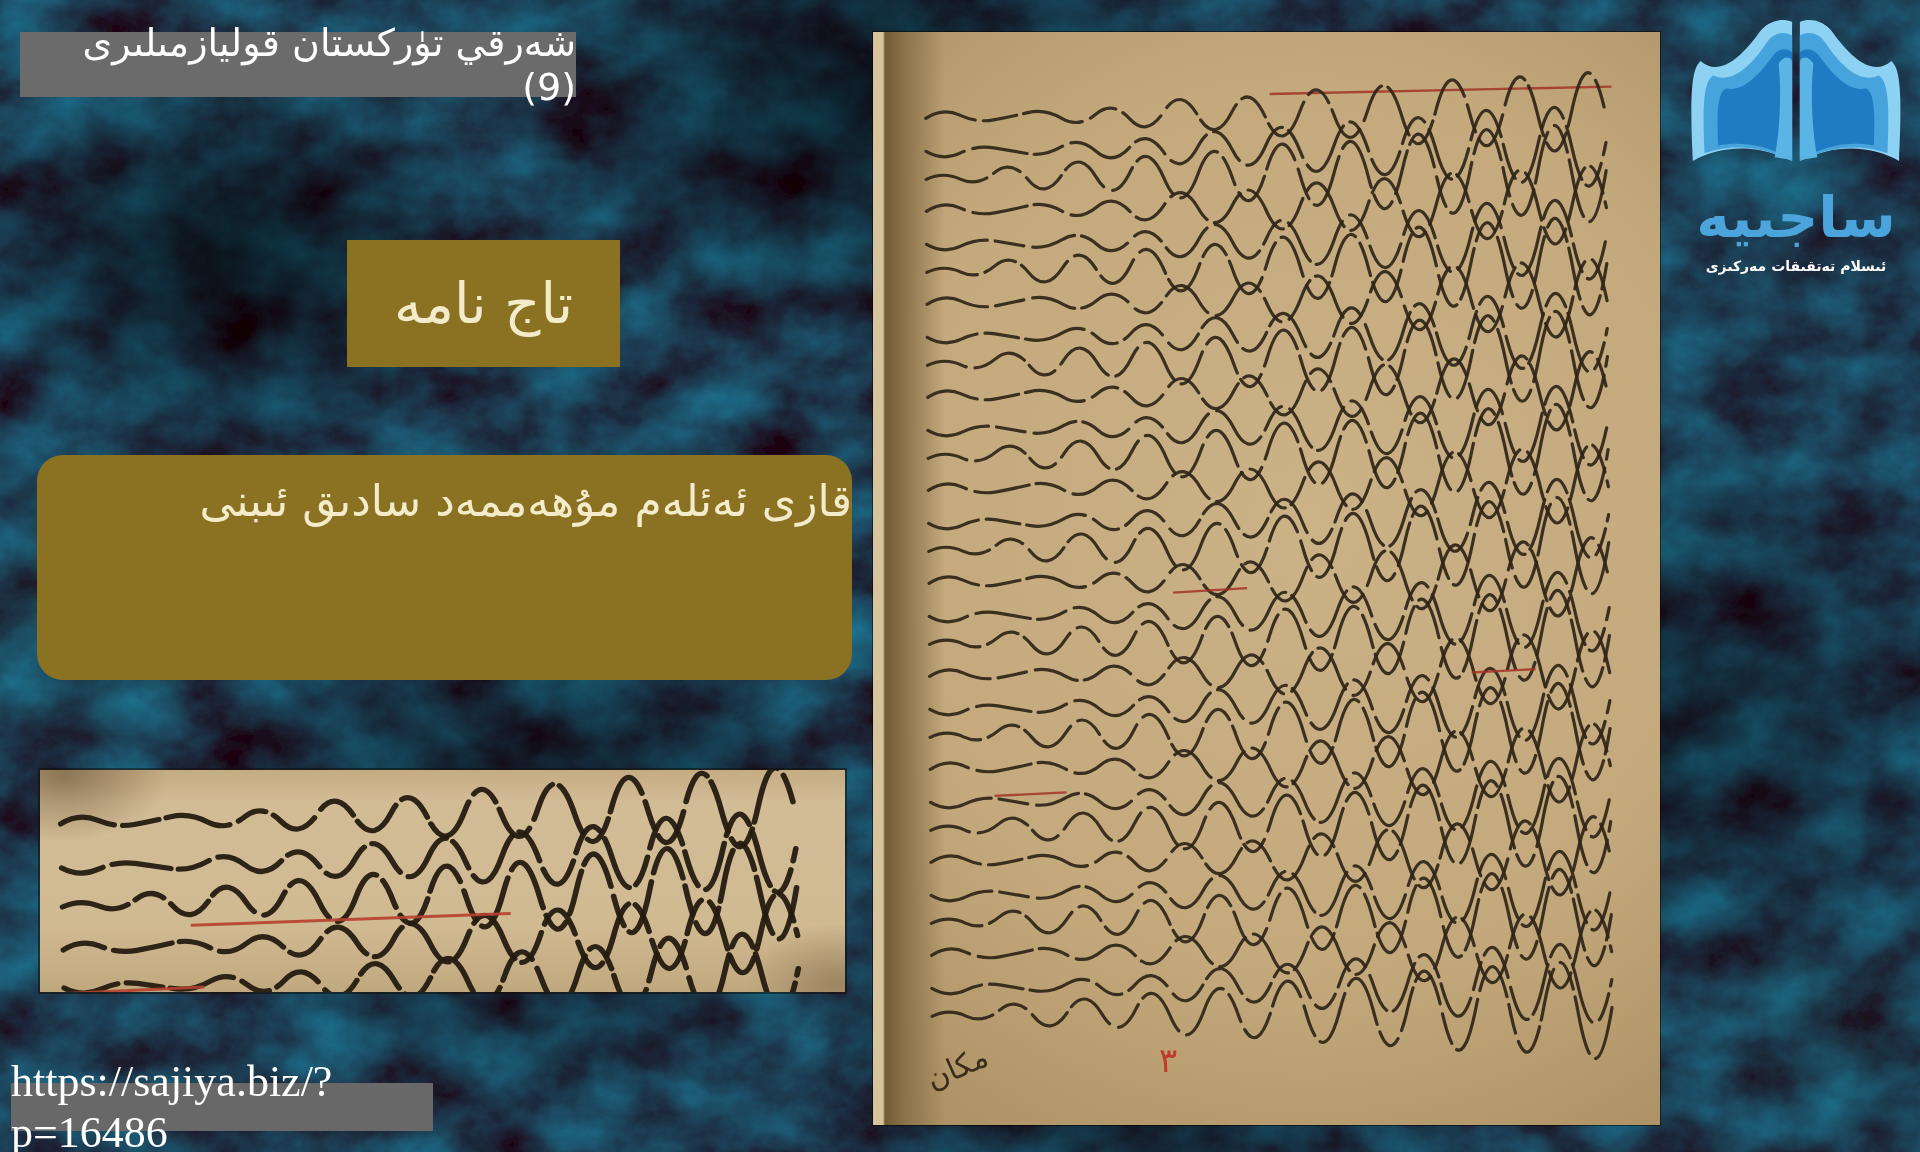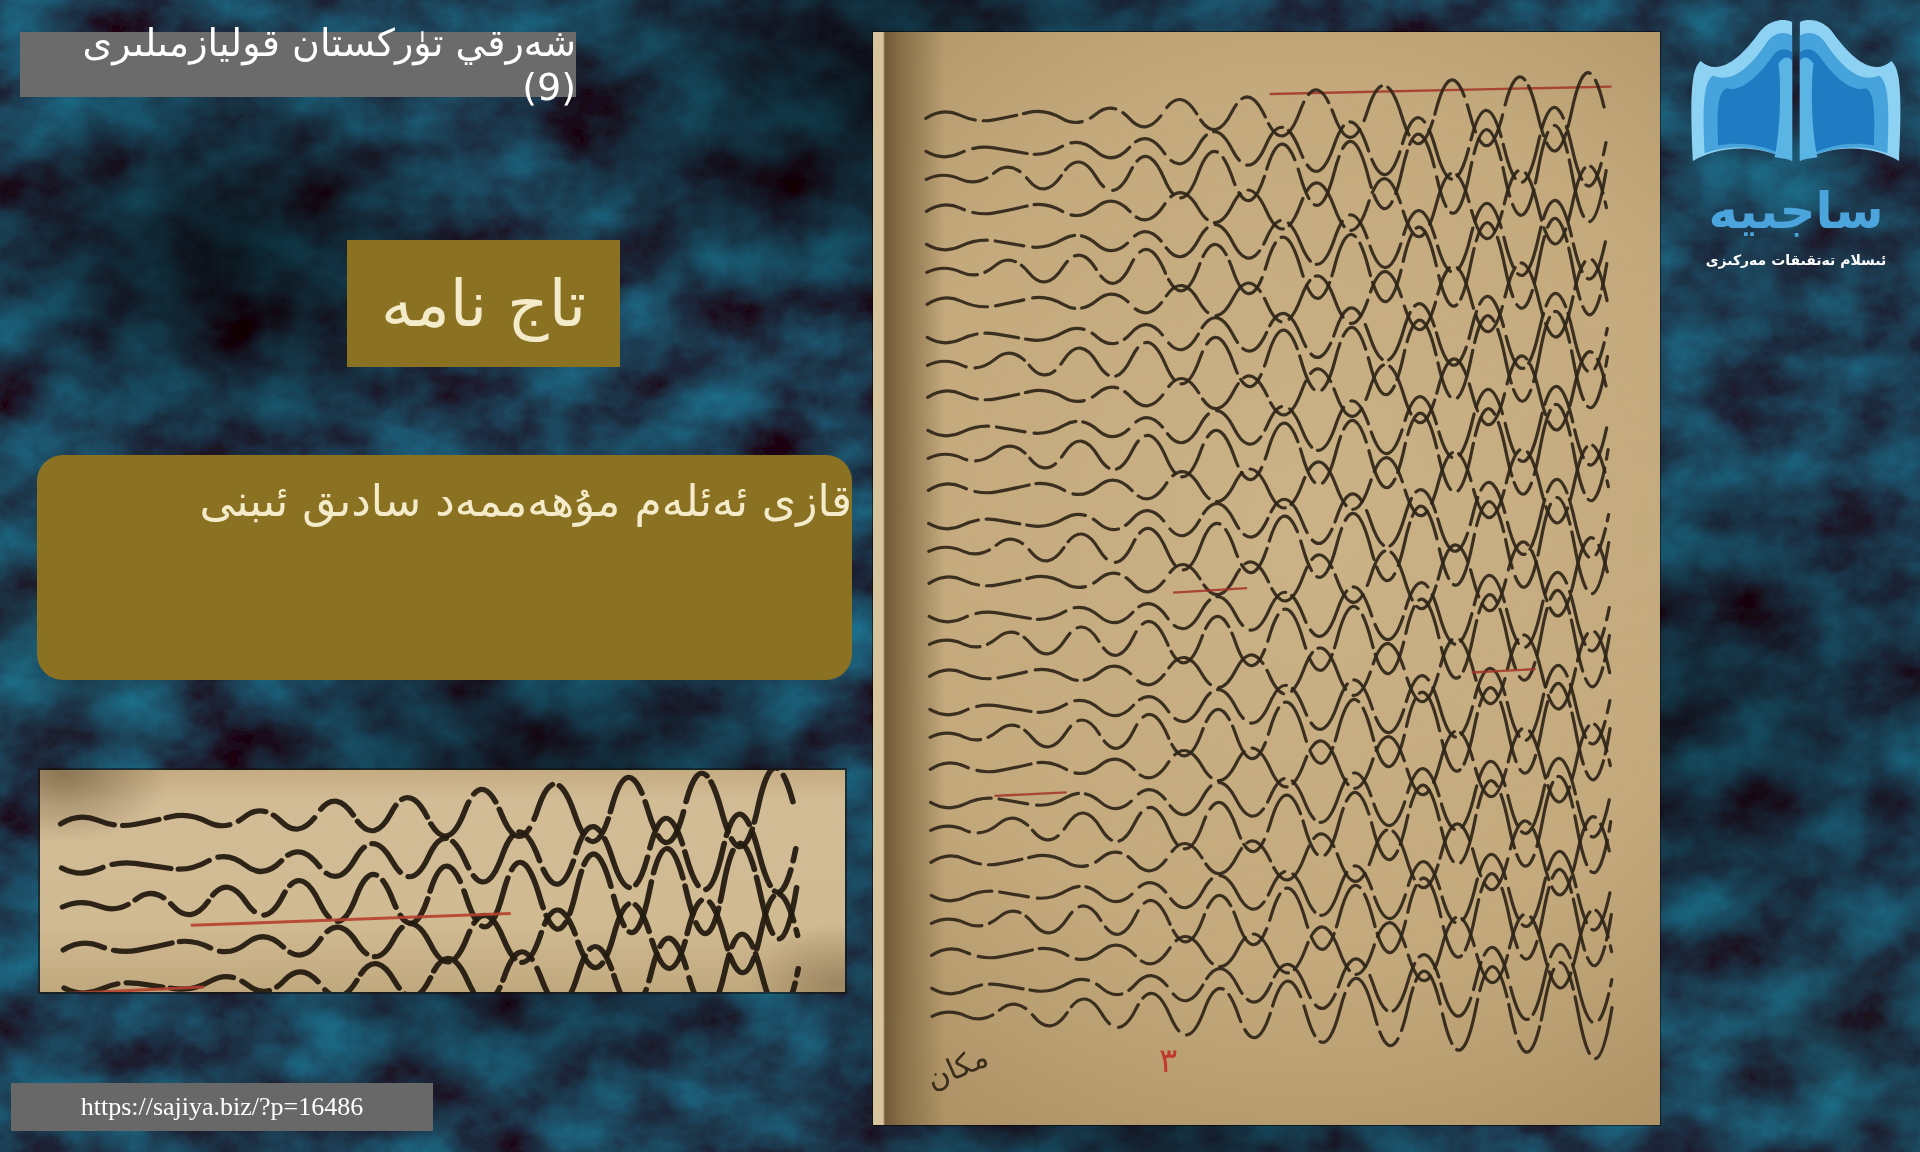--- a/index.html
+++ b/index.html
@@ -25,29 +25,29 @@
   .banner{
     position:absolute;left:20px;top:32px;width:556px;height:65px;
     background:#6b6b6b;color:#fff;direction:rtl;
     display:flex;align-items:center;justify-content:center;
     font-size:38px;letter-spacing:0;
   }
   .urlbar{
     position:absolute;left:11px;top:1083px;width:422px;height:48px;
     background:#686868;color:#fff;
     display:flex;align-items:center;justify-content:center;
-    font-family:"Liberation Serif","DejaVu Serif",serif;font-size:26px;
+    font-family:"Liberation Serif","DejaVu Serif",serif;font-size:44px;
   }
 
   
   .title-box{
     position:absolute;left:347px;top:240px;width:273px;height:127px;
     background:#8a7222;color:#f4ebca;direction:rtl;
     display:flex;align-items:center;justify-content:center;
-    font-size:64px;
+    font-size:56px;
   }
   .author-box{
     position:absolute;left:37px;top:455px;width:815px;height:225px;
     background:#8a7222;color:#f4ebca;direction:rtl;text-align:right;
     font-size:44px;line-height:74px;padding-top:9px;box-sizing:border-box;border-radius:26px;
   }
 
   
   .strip{
     position:absolute;left:40px;top:770px;width:805px;height:222px;
@@ -81,22 +81,22 @@
   }
   .catchword{
     position:absolute;left:52px;top:1018px;color:#3a2d1c;
     font-size:30px;direction:rtl;transform:rotate(-24deg);
   }
 
   
   .logo{position:absolute;left:1682px;top:14px;width:228px;text-align:center;}
   .logo .book{display:block;margin:0 auto;}
   .logo-word{
-    color:#4ba4db;font-size:50px;line-height:70px;font-weight:bold;direction:rtl;
-    margin-top:4px;
+    color:#4ba4db;font-size:57px;line-height:70px;font-weight:bold;direction:rtl;
+    margin-top:10px;
   }
   .logo-sub{
     color:#ffffff;font-size:14px;font-weight:bold;direction:rtl;
     margin-top:6px;letter-spacing:.5px;
   }
 </style>
 </head>
 <body>
 
 <div class="stage">

